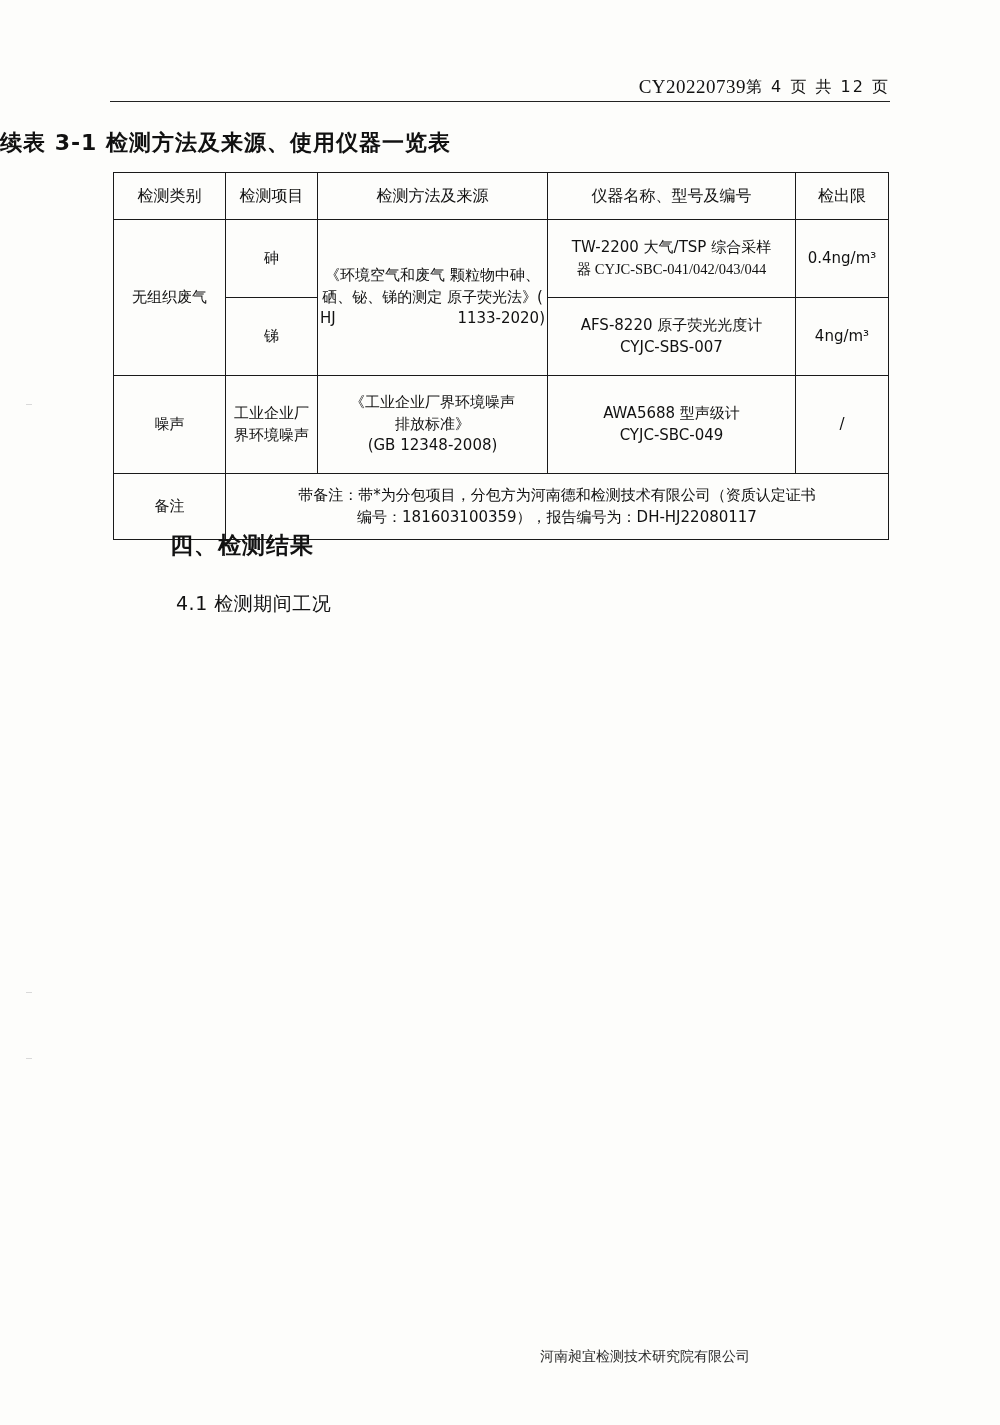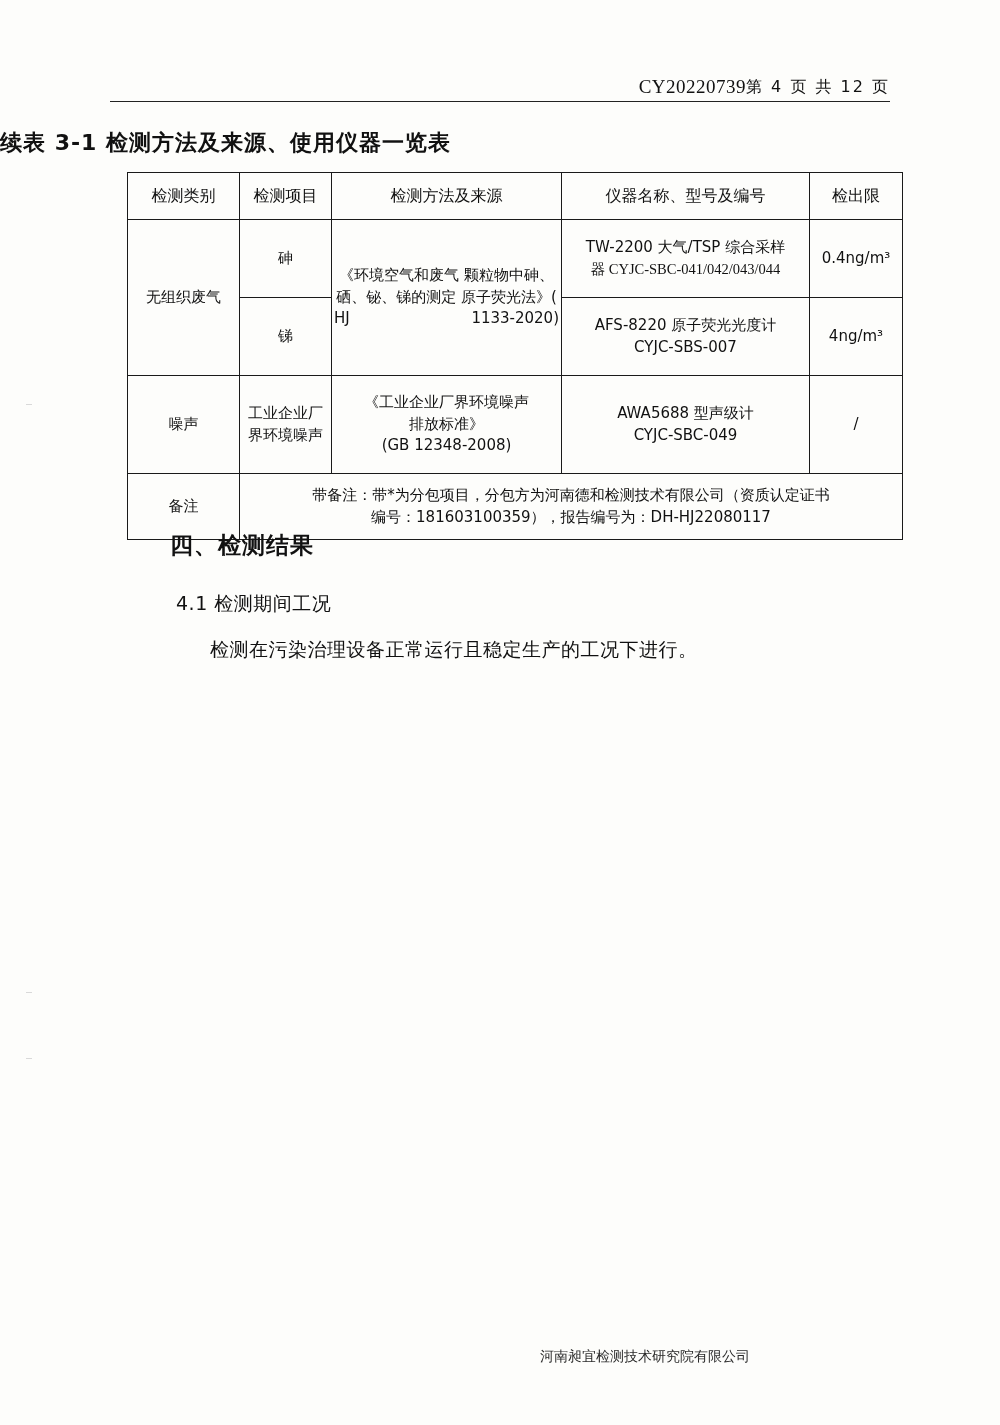--- a/index.html
+++ b/index.html
@@ -55,21 +55,21 @@
     font-family: "DejaVu Sans", sans-serif;
     font-weight: bold;
     font-size: 22px;
     letter-spacing: 1px;
   }
 
   
   table.main {
     position: absolute;
     top: 172px;
-    left: 127px;
+    left: 113px;
     width: 775px;
     border-collapse: collapse;
     table-layout: fixed;
   }
   table.main td, table.main th {
     border: 1.2px solid #1a1a1a;
     text-align: center;
     vertical-align: middle;
     font-family: "DejaVu Sans", sans-serif;
     font-size: 15px;
@@ -231,19 +231,18 @@
         <td class="remark-cell" colspan="4">
           <span class="stack">带备注：带*为分包项目，分包方为河南德和检测技术有限公司（资质认定证书</span>
           <span class="stack">编号：181603100359），报告编号为：DH-HJ22080117</span>
         </td>
       </tr>
     </tbody>
   </table>
 
   <div class="sec-heading">四、检测结果</div>
   <div class="para p1">4.1 检测期间工况</div>
-  <div class="para p2">检测在污染治理设备正常运行且稳定生产的工况下进行。</div>
 
   <div class="footer">
     <span>河南昶宜检测技术研究院有限公司</span>
   </div>
 
 </div>
 
 </body></html>

